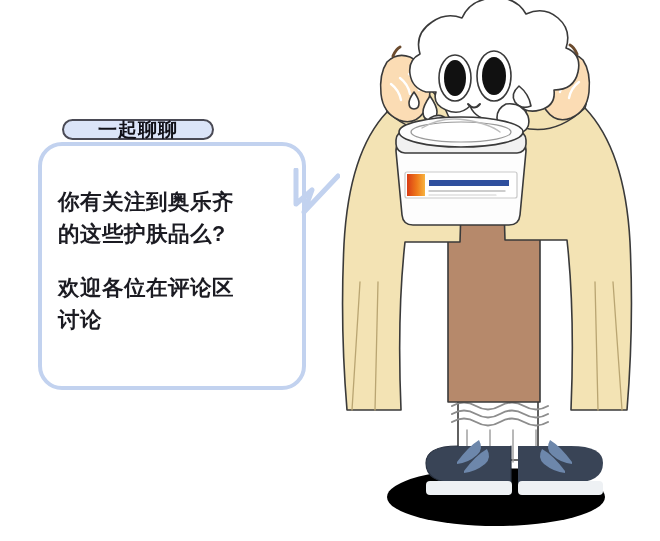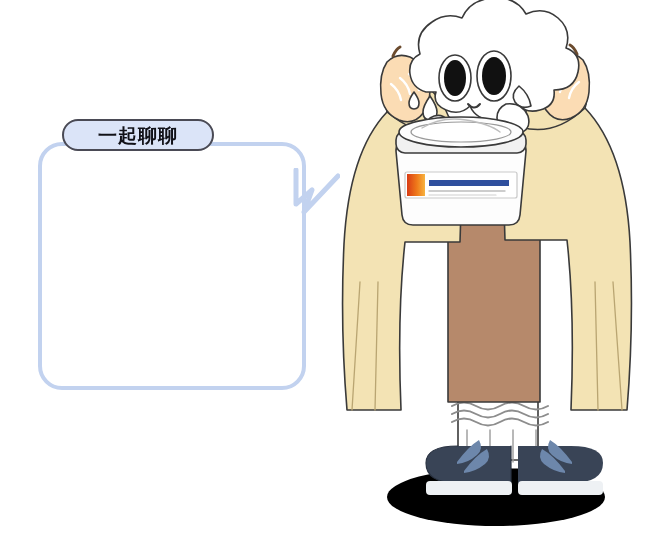--- a/index.html
+++ b/index.html
@@ -24,21 +24,21 @@
   }
   .bubble-tail{
     position:absolute;
     left:292px; top:168px;
     width:48px; height:68px;
     pointer-events:none;
   }
   .pill{
     position:absolute;
     left:62px; top:119px;
-    width:152px; height:32px;
+    width:152px; height:21px;
     background:#dbe4f8;
     border:2.5px solid #4a4a55;
     border-radius:19px;
     box-sizing:border-box;
     display:flex;align-items:center;justify-content:center;
   }
   .pill-label{
     font-size:19px;
     font-weight:bold;
     color:#111118;
@@ -221,14 +221,21 @@
   <div class="bubble"></div>
 
   <svg class="bubble-tail" viewBox="0 0 48 68" xmlns="http://www.w3.org/2000/svg">
     <path d="M4 2 L4 36 L20 22 L12 44 L46 8" fill="none" stroke="#c2d2ef" stroke-width="5" stroke-linecap="round" stroke-linejoin="round"></path>
   </svg>
 
   <div class="pill">
     <span class="pill-label">一起聊聊</span>
   </div>
 
+  <div class="bubble-body">
+    <div class="bubble-line">你有关注到奥乐齐</div>
+    <div class="bubble-line">的这些护肤品么?</div>
+    <div class="para-gap"></div>
+    <div class="bubble-line">欢迎各位在评论区</div>
+    <div class="bubble-line">讨论</div>
+  </div>
 
 </div>
 
 </body></html>

